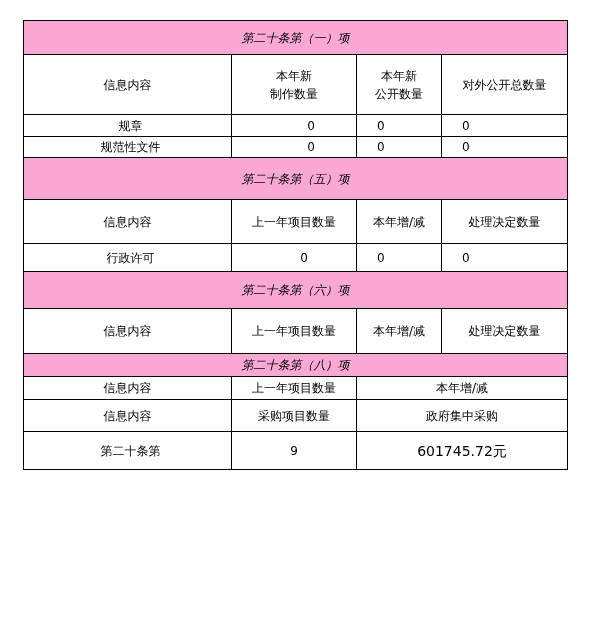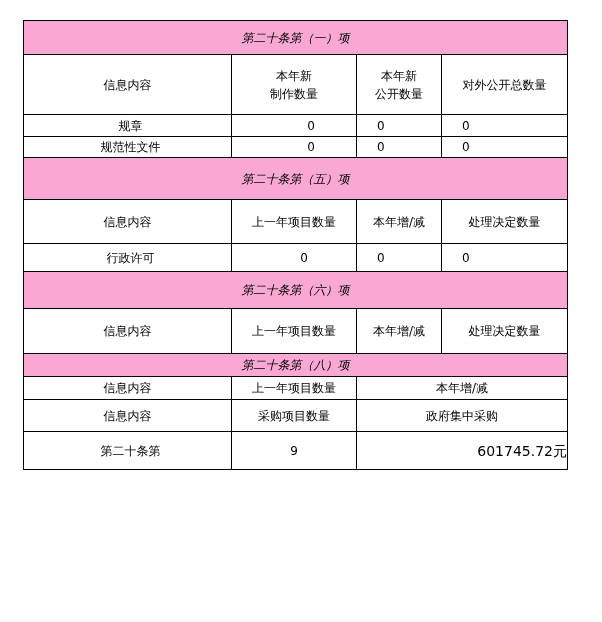--- a/index.html
+++ b/index.html
@@ -6,21 +6,21 @@
   body { width: 602px; height: 622px; position: relative; overflow: hidden;
          font-family: "DejaVu Sans", "Liberation Sans", sans-serif; font-size: 12px; color: #000; }
   table.main { position: absolute; left: 23px; top: 20px; width: 544px;
                border-collapse: collapse; table-layout: fixed; }
   table.main td { border: 1px solid #000; padding: 0; vertical-align: middle; line-height: 18px; }
   .sec { background: #f9a8d4; text-align: center; font-style: italic; }
   .c { text-align: center; }
   .l { text-align: center; padding-left: 6px !important; }
   .n { text-align: left; padding-left: 20px !important; }
   .nc { text-align: center; }
-  .big { font-size: 14px; text-align: right; }
+  .big { font-size: 14px; }
 </style>
 </head>
 <body>
 
 <table class="main">
   <colgroup>
     <col style="width:208px">
       <col style="width:125px">
       <col style="width:85px">
       <col style="width:126px">

